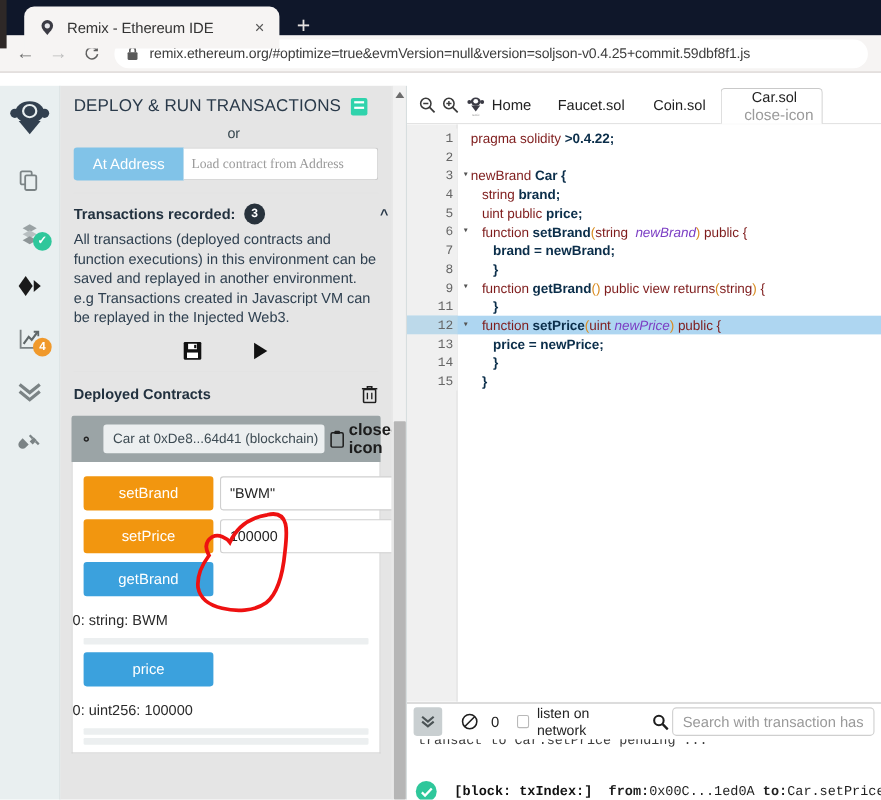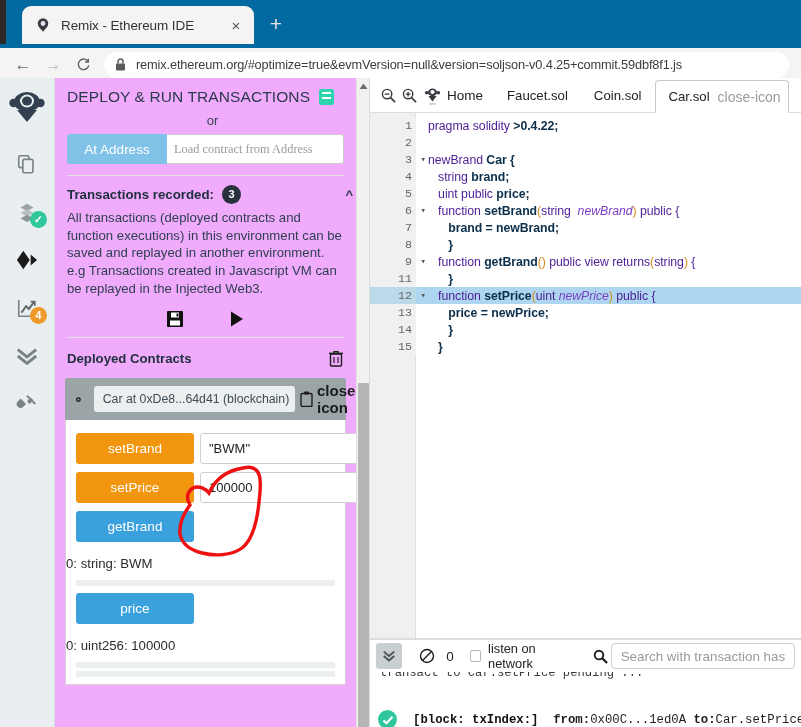--- a/index.html
+++ b/index.html
@@ -7,21 +7,21 @@
     width: 801px; height: 727px;
     overflow: hidden;
     font-family: "Liberation Sans", sans-serif;
     background: #fff;
   }
 
   
   #browser { width: 801px; height: 727px; position: relative; }
 
   .chrome-tabstrip {
-    height: 48px; background: #0369a1;
+    height: 32px; background: #0f172a;
     position: relative;
     border-bottom: 0;
   }
   .chrome-left-edge {
     position: absolute; left: 0; top: 0; width: 6px; height: 44px;
     background: #2e2827;
   }
   .browser-tab {
     position: absolute; left: 22px; top: 6px;
     width: 232px; height: 38px;
@@ -98,21 +98,21 @@
     position: absolute; right: 1px; bottom: 8px;
     width: 17px; height: 17px; border-radius: 50%;
     color: #fff; font-size: 10.5px; font-weight: bold;
     display: flex; align-items: center; justify-content: center;
     line-height: 1;
   }
 
   
   .left-panel {
     width: 314px; flex: 0 0 314px; height: 649px;
-    position: relative; background: #f0abfc;
+    position: relative; background: #e5e5e5;
     overflow: hidden;
   }
   .panel-scroll { position: absolute; inset: 0 13px 0 0; }
 
   .panel-head {
     padding: 10px 12px 4px 12px;
     display: flex; align-items: center;
   }
   .panel-title {
     font-size: 15.5px; color: #2a3a4a; letter-spacing: 0.1px;
@@ -264,20 +264,21 @@
   }
   .home-logo { width: 17px; height: 20px; margin-right: 6px; }
   .etab {
     height: 33px; padding: 0 13px; font-size: 13.2px; color: #222;
     display: flex; align-items: center; white-space: nowrap;
   }
   .etab.active {
     background: #fff; border: 1px solid #c9c9c9; border-bottom: 1px solid #fff;
     border-radius: 4px 4px 0 0; position: relative; top: 1px;
     padding-right: 7px;
+    flex-direction: column;
   }
   .etab-x { margin-left: 8px; color: #9a9a9a; font-size: 14px; }
 
   .code-area {
     flex: 1 1 auto; background: #fff; position: relative;
     overflow: hidden; min-height: 0;
     font-family: "Liberation Mono", monospace;
   }
   .gutter {
     position: absolute; left: 0; top: 0; width: 46px; height: 100%;
@@ -294,21 +295,21 @@
     display: flex; align-items: center; justify-content: flex-end;
     background: #f0f0f0;
   }
   .fold {
     position: absolute; right: -10px; top: 3px; font-size: 9px; color: #555;
   }
   .ctext {
     padding-left: 12px; font-size: 12.3px; white-space: pre;
     font-family: "Liberation Sans", sans-serif; letter-spacing: -0.05px;
   }
-  .k  { color: #4c1d95; text-align: right; }        
+  .k  { color: #7f1d1d; text-align: right; }        
   .kb { color: #0b2e4a; font-weight: 600; } 
   .fn { color: #d98c21; }        
   .pr { color: #7c3fc4; }        
   .pr { font-style: italic; }
   .pl { color: #222; }
 
   
   .terminal {
     flex: 0 0 89px; height: 89px;
     border-top: 2px solid #dcdcdc; background: #fff;

